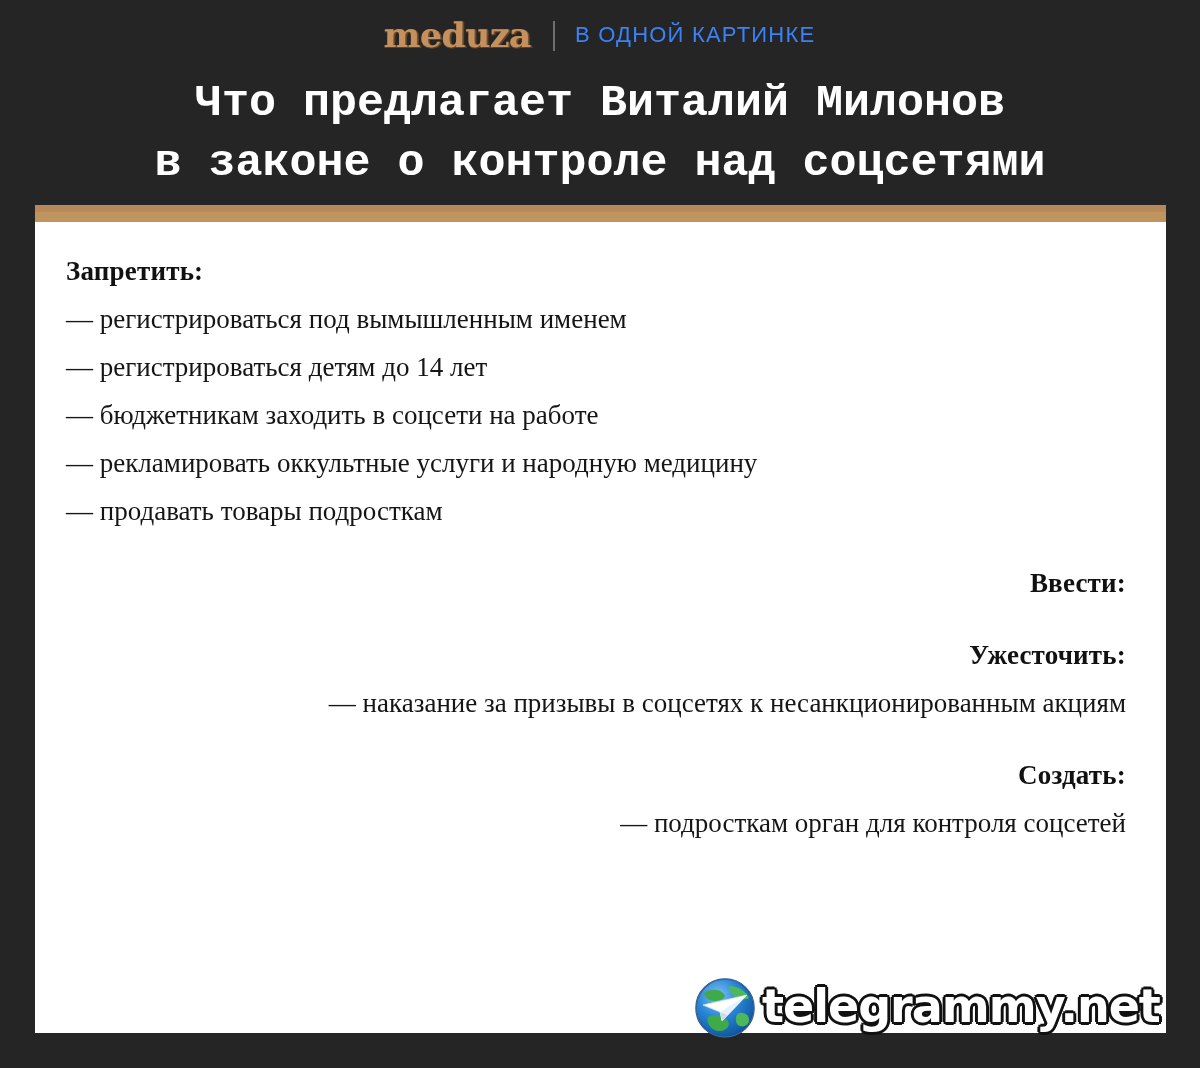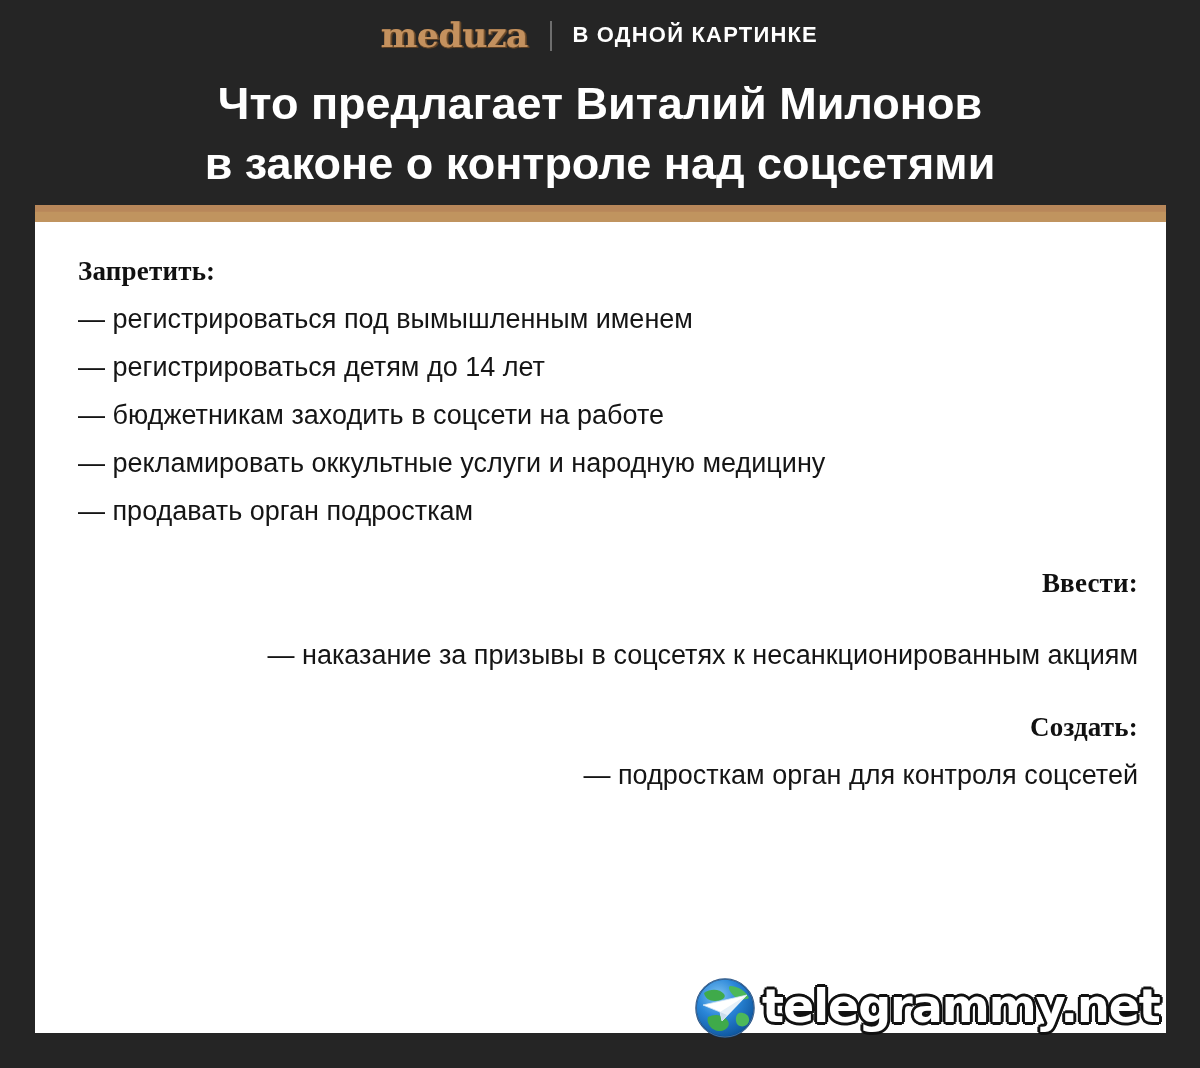--- a/index.html
+++ b/index.html
@@ -56,36 +56,36 @@
     width: 2px;
     height: 30px;
     background: #6e6e6e;
     margin: 0 20px 0 24px;
     flex: 0 0 auto;
   }
 
   .masthead-tagline {
     font-family: "Liberation Sans", "DejaVu Sans", sans-serif;
     font-size: 22px;
-    font-weight: 700;
+    font-weight: 400;
     letter-spacing: 1.2px;
-    color: #ffffff;
+    color: #3b82f6;
     white-space: nowrap;
     padding-bottom: 2px;
   }
 
   
   .title-block {
     position: absolute;
     top: 74px;
     left: 0;
     width: 1200px;
     text-align: center;
     color: #ffffff;
-    font-family: Liberation Sans, sans-serif;
+    font-family: Liberation Mono, monospace;
     font-weight: 700;
     font-size: 45px;
     line-height: 60px;
     letter-spacing: 0px;
   }
   .title-line { display: block; white-space: nowrap; }
 
   
   .card {
     position: absolute;
@@ -99,40 +99,40 @@
   .card-accent {
     position: absolute;
     left: 0; top: 0;
     width: 100%;
     height: 17px;
     background: linear-gradient(180deg, #b8875a 0%, #b8875a 38%, #c0945f 39%, #c0945f 100%);
   }
 
   .card-body {
     position: absolute;
-    left: 12px;
+    left: 0;
     top: 17px;
     width: 100%;
     padding: 25px 40px 0 31px;
   }
 
   .section { margin: 0; }
   .section + .section { margin-top: 24px; text-align: right; }
 
   .section-heading {
     font-family: "Liberation Serif", "DejaVu Serif", serif;
     font-weight: 700;
     font-size: 27px;
     line-height: 48px;
     color: #111111;
     letter-spacing: 0.2px;
   }
 
   .section-item {
-    font-family: Liberation Sans, sans-serif;
+    font-family: Liberation Serif, serif;
     font-weight: 400;
     font-size: 27px;
     line-height: 48px;
     color: #151515;
     letter-spacing: 0px;
     text-indent: 0;
   }
 
   
   .watermark {
@@ -188,28 +188,29 @@
   <div class="card">
     <div class="card-accent"></div>
     <div class="card-body">
 
       <div class="section">
         <div class="section-heading">Запретить:</div>
         <div class="section-item">— регистрироваться под вымышленным именем</div>
         <div class="section-item">— регистрироваться детям до 14 лет</div>
         <div class="section-item">— бюджетникам заходить в соцсети на работе</div>
         <div class="section-item">— рекламировать оккультные услуги и народную медицину</div>
-        <div class="section-item">— продавать орган подросткам</div>
+        <div class="section-item">— продавать товары подросткам</div>
       </div>
 
       <div class="section">
         <div class="section-heading">Ввести:</div>
       </div>
 
       <div class="section">
+        <div class="section-heading">Ужесточить:</div>
         <div class="section-item">— наказание за призывы в соцсетях к несанкционированным акциям</div>
       </div>
 
       <div class="section">
         <div class="section-heading">Создать:</div>
         <div class="section-item">— подросткам орган для контроля соцсетей</div>
       </div>
 
     </div>
   </div>

